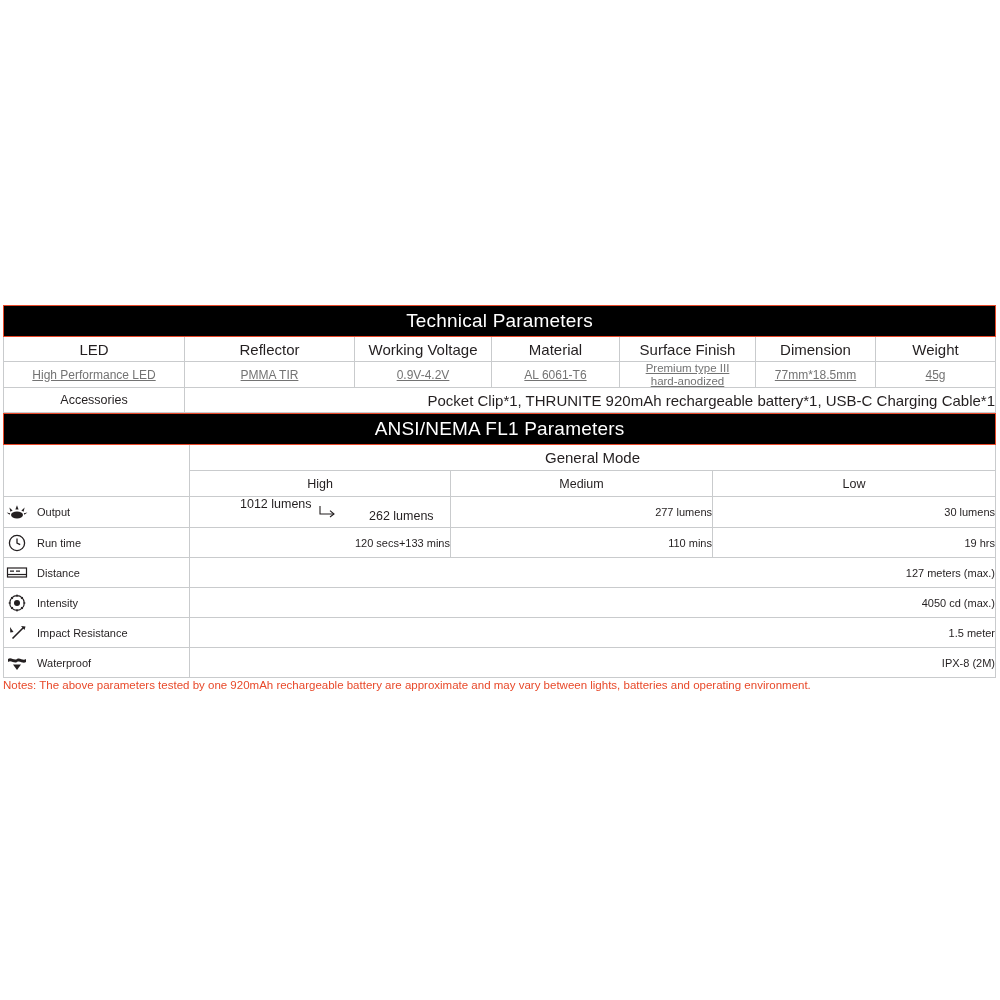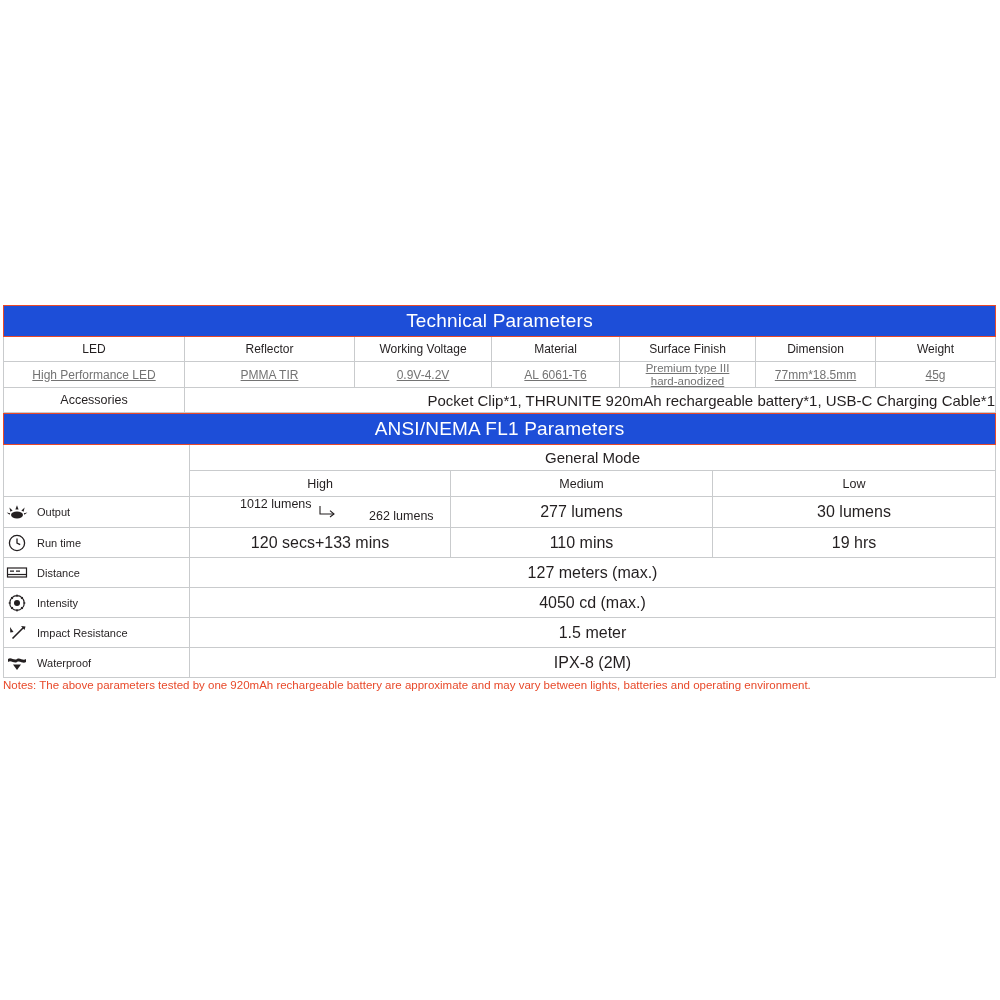--- a/index.html
+++ b/index.html
@@ -27,33 +27,33 @@
     border-collapse: collapse;
     table-layout: fixed;
   }
   table.spec td, table.spec th {
     border: 1px solid #c9cbcd;
     padding: 0;
     font-weight: normal;
     vertical-align: middle;
   }
   .banner {
-    background: #1d4ed8;
+    background: #000000;
     color: #ffffff;
     text-align: center;
     font-size: 19px;
     font-weight: bold;
     height: 30px;
     line-height: 30px;
     border: 1px solid #e8492a !important;
     letter-spacing: 0.2px;
   }
   .hdr {
     text-align: center;
-    font-size: 12px;
+    font-size: 15px;
     height: 25px;
     color: #231f20;
   }
   .cell {
     text-align: center;
     font-size: 12px;
     height: 26px;
     color: #737373;
     text-decoration: underline;
   }
@@ -95,22 +95,22 @@
   }
   .rowlabel .ico {
     display: inline-block;
     width: 26px;
     vertical-align: middle;
     text-align: center;
     margin-right: 4px;
   }
   .rowlabel .lbl { vertical-align: middle; }
   .val {
-    text-align: center;
-    font-size: 16px;
+    text-align: right;
+    font-size: 11px;
     height: 30px;
   }
   .blank { border: 1px solid #c9cbcd; height: 26px; }
   .hi-cell {
     position: relative;
     height: 30px;
   }
   .hi-inner {
     position: relative;
     width: 100%;

